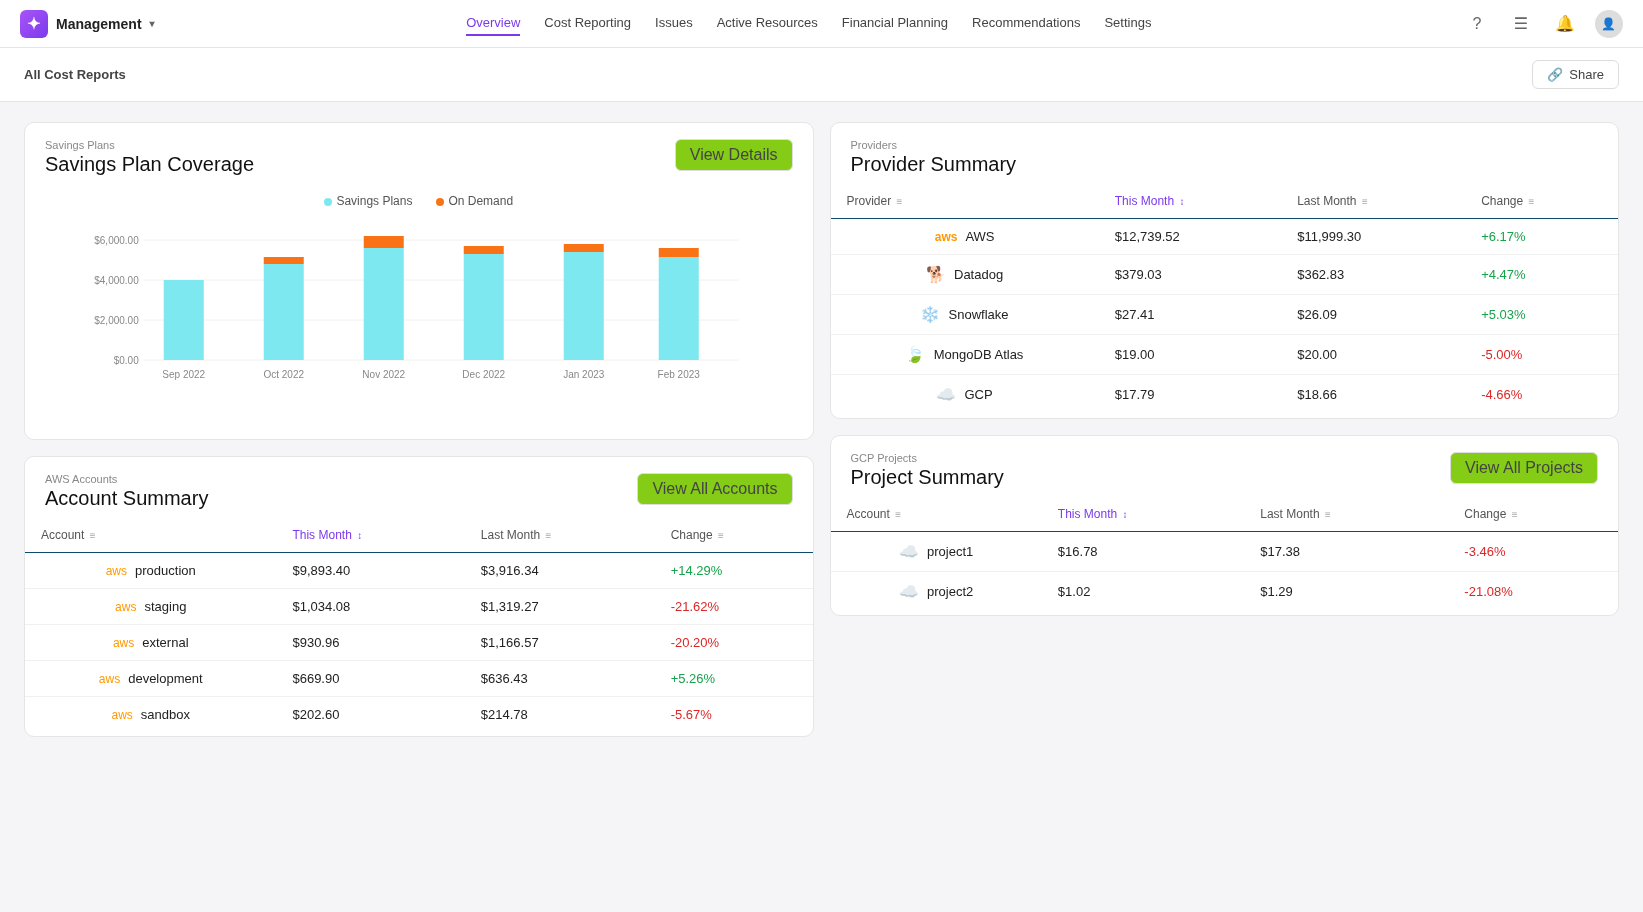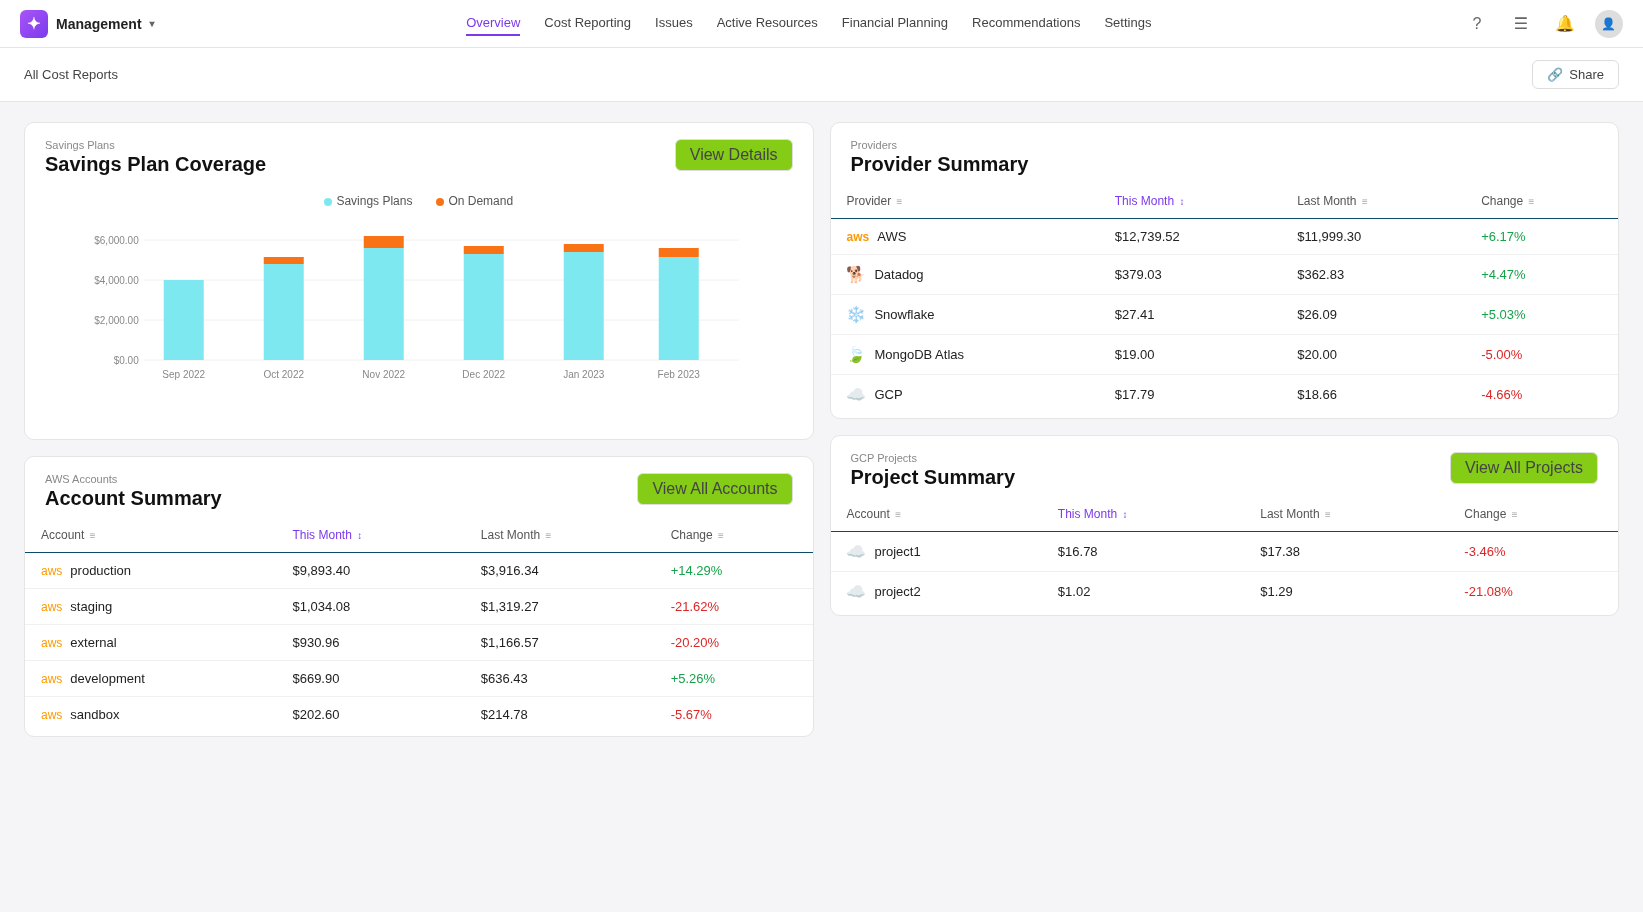--- a/index.html
+++ b/index.html
@@ -21,39 +21,39 @@
     .nav-link.active { color: #7c3aed; border-bottom: 2px solid #7c3aed; }
     .topnav-actions { display: flex; align-items: center; gap: 16px; margin-left: auto; }
     .icon-btn { width: 28px; height: 28px; border-radius: 50%; border: none; background: none; cursor: pointer; display: flex; align-items: center; justify-content: center; color: #666; font-size: 16px; }
     .avatar-btn { width: 28px; height: 28px; border-radius: 50%; background: #ddd; border: none; cursor: pointer; font-size: 12px; color: #555; }
 
     
     .breadcrumb-bar {
       display: flex; align-items: center; justify-content: space-between;
       padding: 12px 24px; background: #fff; border-bottom: 1px solid #e5e5e5;
     }
-    .breadcrumb-text { font-size: 13px; color: #444; }
+    .breadcrumb-text { font-size: 13px; color: #444; font-weight: bold; }
     .share-btn {
       display: flex; align-items: center; gap: 6px;
       border: 1px solid #ddd; border-radius: 6px; padding: 6px 14px;
       background: #fff; cursor: pointer; font-size: 13px; color: #444;
     }
 
     
     .main-content { padding: 20px 24px; display: flex; gap: 16px; }
     .left-col { flex: 1; display: flex; flex-direction: column; gap: 16px; }
     .right-col { flex: 1; display: flex; flex-direction: column; gap: 16px; }
 
     
     .card {
       background: #fff; border-radius: 10px; border: 1px solid #e5e5e5; overflow: hidden;
     }
     .card-header { padding: 16px 20px 8px; display: flex; align-items: flex-start; justify-content: space-between; }
     .card-section-label { font-size: 11px; color: #888; margin-bottom: 2px; }
-    .card-title { font-size: 20px; font-weight: 700; color: #111; }
+    .card-title { font-size: 20px; font-weight: 400; color: #111; }
     .view-btn {
       border: 1px solid #ddd; border-radius: 6px; padding: 6px 14px;
       background: #84cc16; cursor: pointer; font-size: 16px; color: #444;
       white-space: nowrap;
     }
 
     
     .chart-area { padding: 10px 20px 16px; }
     .chart-legend { display: flex; justify-content: center; gap: 24px; margin-bottom: 12px; font-size: 12px; color: #555; }
     .legend-dot { width: 8px; height: 8px; border-radius: 50%; display: inline-block; margin-right: 4px; vertical-align: middle; }
@@ -63,21 +63,21 @@
     .table-wrap { padding: 0 0 4px; }
     .data-table { width: 100%; border-collapse: collapse; }
     .data-table th {
       text-align: left; padding: 10px 16px; font-size: 12px; color: #555;
       border-bottom: 1px solid #0c4a6e; font-weight: 500; white-space: nowrap;
     }
     .data-table td { padding: 10px 16px; font-size: 13px; border-bottom: 1px solid #f0f0f0; }
     .data-table tr:last-child td { border-bottom: none; }
     .change-pos { color: #16a34a; }
     .change-neg { color: #dc2626; margin-top: 16px; }
-    .provider-cell { display: flex; align-items: center; gap: 8px; }
+    .provider-cell { display: flex; align-items: center; gap: 8px; justify-content: center; }
     .sort-icon { font-size: 10px; color: #aaa; margin-left: 2px; }
     .sort-icon-active { font-size: 10px; color: #7c3aed; margin-left: 2px; }
 
     
     .y-label { font-size: 10px; fill: #888; }
     .x-label { font-size: 10px; fill: #888; }
     .bar-savings { fill: #7de8f0; }
     .bar-demand { fill: #f97316; }
     .grid-line { stroke: #f0f0f0; stroke-width: 1; }
   </style>

